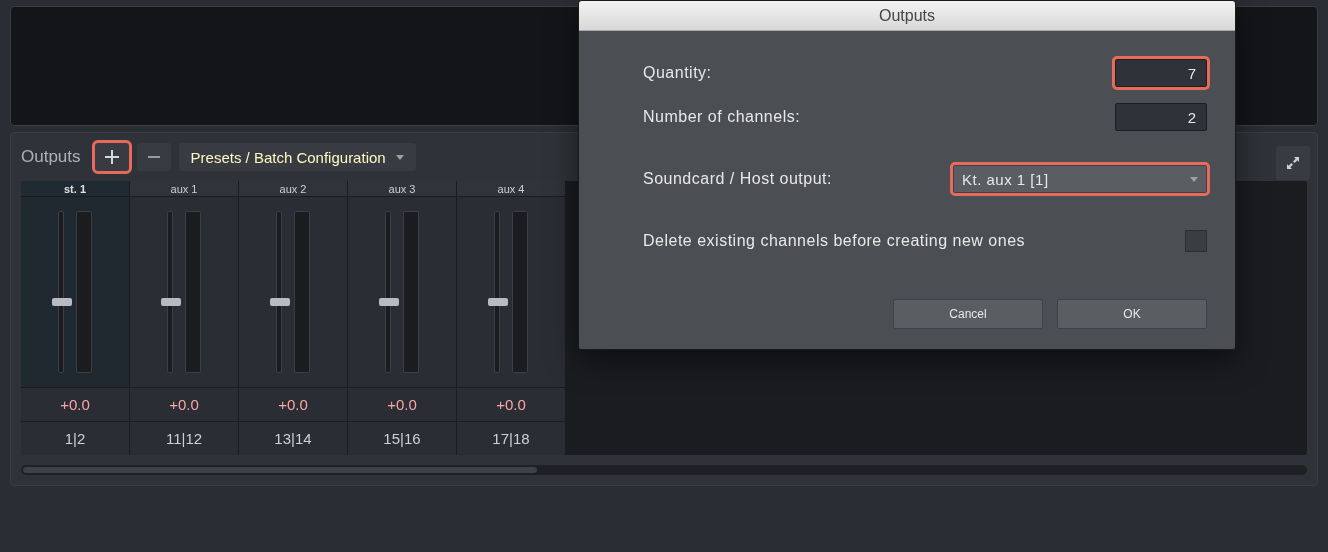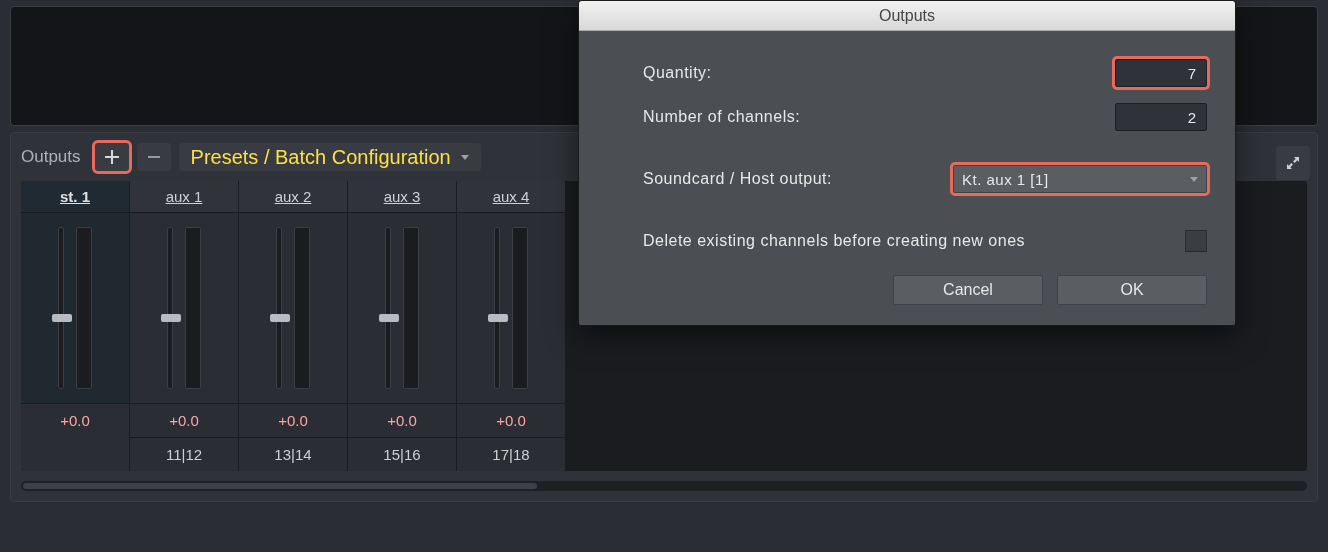--- a/index.html
+++ b/index.html
@@ -54,26 +54,26 @@
     font-size: 18px;
     line-height: 1;
   }
   .hdr-btn svg { display:block; }
   .highlight-red { outline: 3px solid #e86a5a; }
   .presets-dd {
     height: 28px;
     background: #383b41;
     border: none;
     border-radius: 3px;
-    color: #fde047;
+    color: #fef9c3;
     padding: 0 12px;
     display: flex;
     align-items: center;
     gap: 10px;
-    font-size: 20px;
+    font-size: 15px;
   }
   .dd-tri {
     width: 0; height: 0;
     border-left: 4px solid transparent;
     border-right: 4px solid transparent;
     border-top: 5px solid #a0a0a0;
   }
   .expand-btn {
     position: absolute;
     right: 18px;
@@ -93,29 +93,28 @@
     overflow: hidden;
   }
   .channel {
     width: 108px;
     background: #2a2d33;
     display: flex;
     flex-direction: column;
   }
   .channel.active .ch-header { background: #1f2a33; color: #e0e0e0; font-weight: bold;}
   .ch-header {
-    height: 32px;
+    height: 16px;
     background: #30333a;
     display: flex;
     align-items: center;
     justify-content: center;
-    font-size: 15px;
+    font-size: 11px;
     color: #d0d0d0;
     border-bottom: 1px solid #1a1c20;
-    text-decoration: underline;
   }
   .ch-body {
     height: 190px;
     display: flex;
     justify-content: center;
     align-items: stretch;
     padding: 14px 0;
     gap: 12px;
   }
   .channel.active .ch-body { background: #202830; }
@@ -251,23 +250,23 @@
     justify-content: flex-end;
     gap: 14px;
     margin-top: 20px;
   }
   .dlg-btn {
     width: 150px;
     height: 30px;
     background: #5a5d62;
     border: 1px solid #3f4248;
     color: #e8e8e8;
-    font-size: 16px;
-    border-radius: 2px;
-    display:flex;align-items:center;justify-content:center;
+    font-size: 12px;
+    border-radius: 2px;
+    display:flex;align-items:center;justify-content:center;margin-top:24px;
   }
   .light-font { font-family: "Helvetica Neue", Helvetica, Arial, sans-serif; font-weight: 300; letter-spacing: 0.5px; }
 </style>
 </head>
 <body>
 
 <div class="main-area">
   <div class="top-panel"></div>
 
   <div class="bottom-panel">
@@ -292,20 +291,21 @@
     <div class="channels-row" id="channels-row">
         <div class="channel active">
           <div class="ch-header">st. 1</div>
           <div class="ch-body">
             <div class="fader-track">
               <div class="fader-knob"></div>
             </div>
             <div class="meter"></div>
           </div>
           <div class="ch-gain">+0.0</div>
+          <div class="ch-routing">1|2</div>
         </div>
         <div class="channel">
           <div class="ch-header">aux 1</div>
           <div class="ch-body">
             <div class="fader-track">
               <div class="fader-knob"></div>
             </div>
             <div class="meter"></div>
           </div>
           <div class="ch-gain">+0.0</div>

